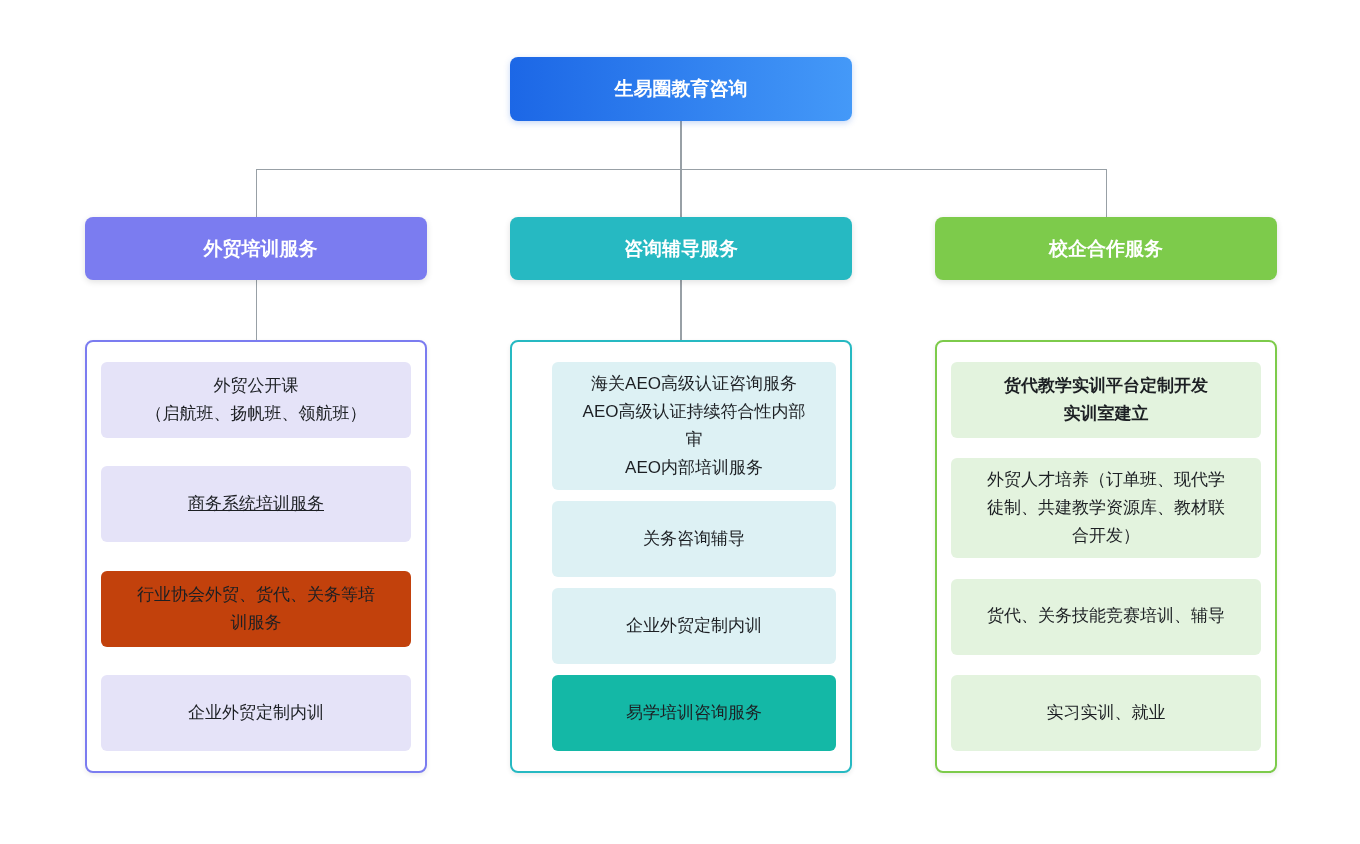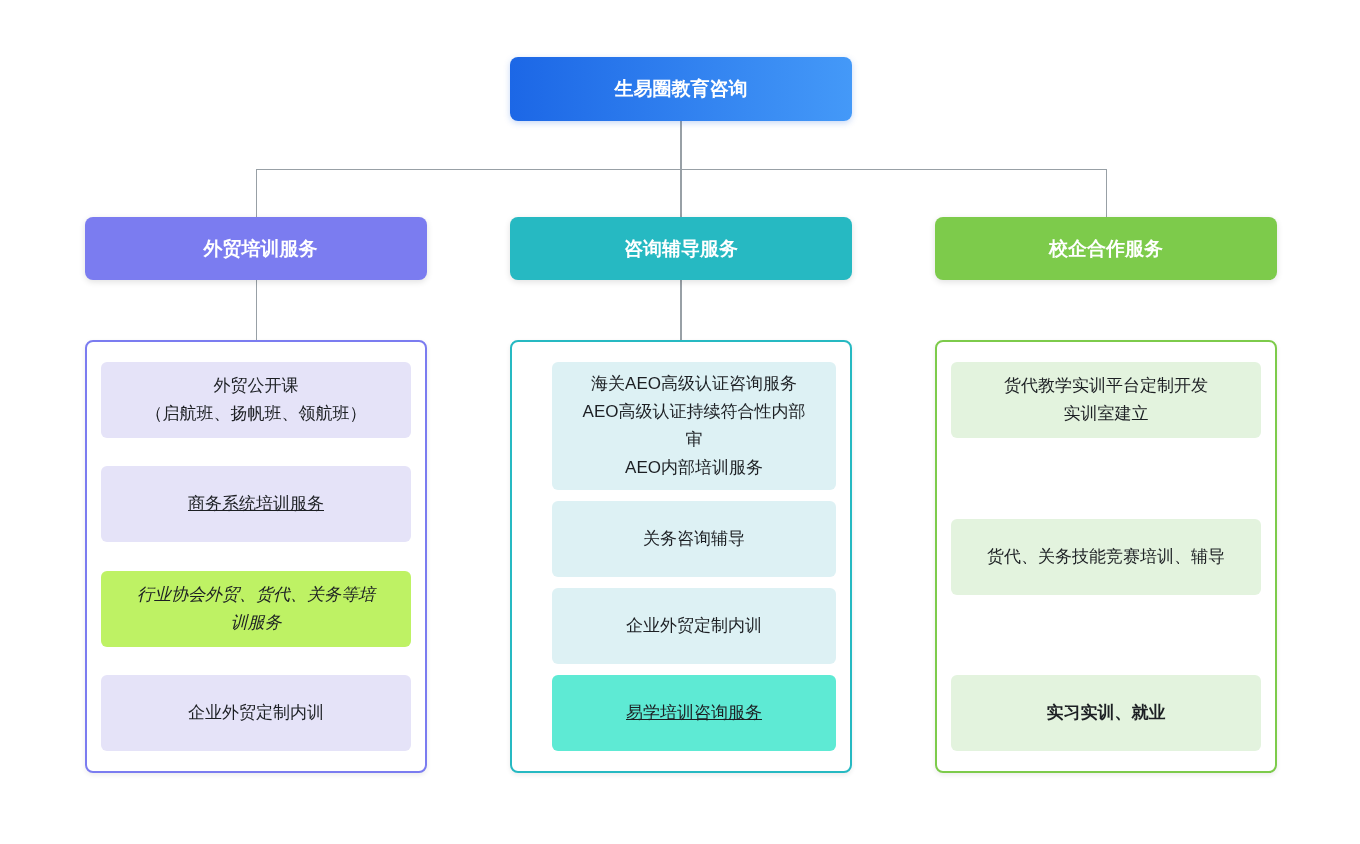--- a/index.html
+++ b/index.html
@@ -92,33 +92,34 @@
   <div class="root-node" style="--c1: #1c67e6; --c2: #4499f8;">生易圈教育咨询</div>
 
   <div class="branch-header col1" style="background: rgb(123, 124, 240);">外贸培训服务</div>
   <div class="branch-header col2" style="background: rgb(38, 185, 194);">咨询辅导服务</div>
   <div class="branch-header col3" style="background: rgb(125, 203, 75);">校企合作服务</div>
 
   <div class="branch-container col1" style="border-color: rgb(123, 124, 240);">
     <div class="service-item" style="background: rgb(229, 227, 248);">外贸公开课
 （启航班、扬帆班、领航班）</div>
     <div class="service-item" style="background: rgb(229, 227, 248); text-decoration: underline;">商务系统培训服务</div>
-    <div class="service-item" style="background: #bef264; font-style: italic;">行业协会外贸、货代、关务等培训服务</div>
+    <div class="service-item" style="background: #c2410c;">行业协会外贸、货代、关务等培训服务</div>
     <div class="service-item" style="background: rgb(229, 227, 248);">企业外贸定制内训</div>
   </div>
 
   <div class="branch-container col2" style="border-color: rgb(38, 185, 194); padding-left: 40px;">
     <div class="service-item" style="background: rgb(221, 241, 244);">海关AEO高级认证咨询服务
 AEO高级认证持续符合性内部审
 AEO内部培训服务</div>
     <div class="service-item" style="background: rgb(221, 241, 244);">关务咨询辅导</div>
     <div class="service-item" style="background: rgb(221, 241, 244);">企业外贸定制内训</div>
-    <div class="service-item" style="background: #5eead4; text-decoration: underline;">易学培训咨询服务</div>
+    <div class="service-item" style="background: #14b8a6;">易学培训咨询服务</div>
   </div>
 
   <div class="branch-container col3" style="border-color: rgb(125, 203, 75);">
-    <div class="service-item" style="background: rgb(227, 243, 222);">货代教学实训平台定制开发
+    <div class="service-item" style="background: rgb(227, 243, 222); font-weight: bold;">货代教学实训平台定制开发
 实训室建立</div>
-    <div class="service-item" style="background: rgb(227, 243, 222);">货代、关务技能竞赛培训、辅导</div>
-    <div class="service-item" style="background: rgb(227, 243, 222); font-weight: bold;">实习实训、就业</div>
+    <div class="service-item" style="background: rgb(227, 243, 222);">外贸人才培养（订单班、现代学徒制、共建教学资源库、教材联合开发）</div>
+    <div class="service-item" style="background: rgb(227, 243, 222); font-family: Liberation Mono, monospace;">货代、关务技能竞赛培训、辅导</div>
+    <div class="service-item" style="background: rgb(227, 243, 222);">实习实训、就业</div>
   </div>
 
 </div>
 
 </body></html>

